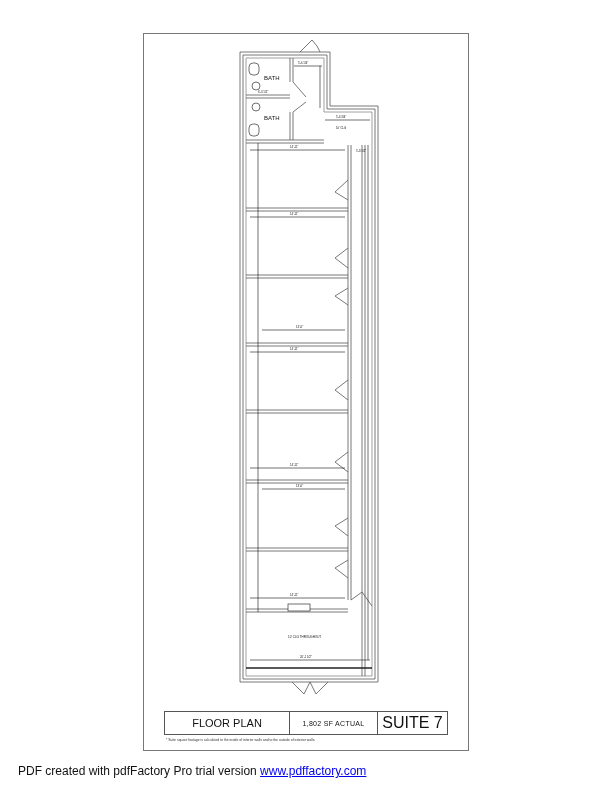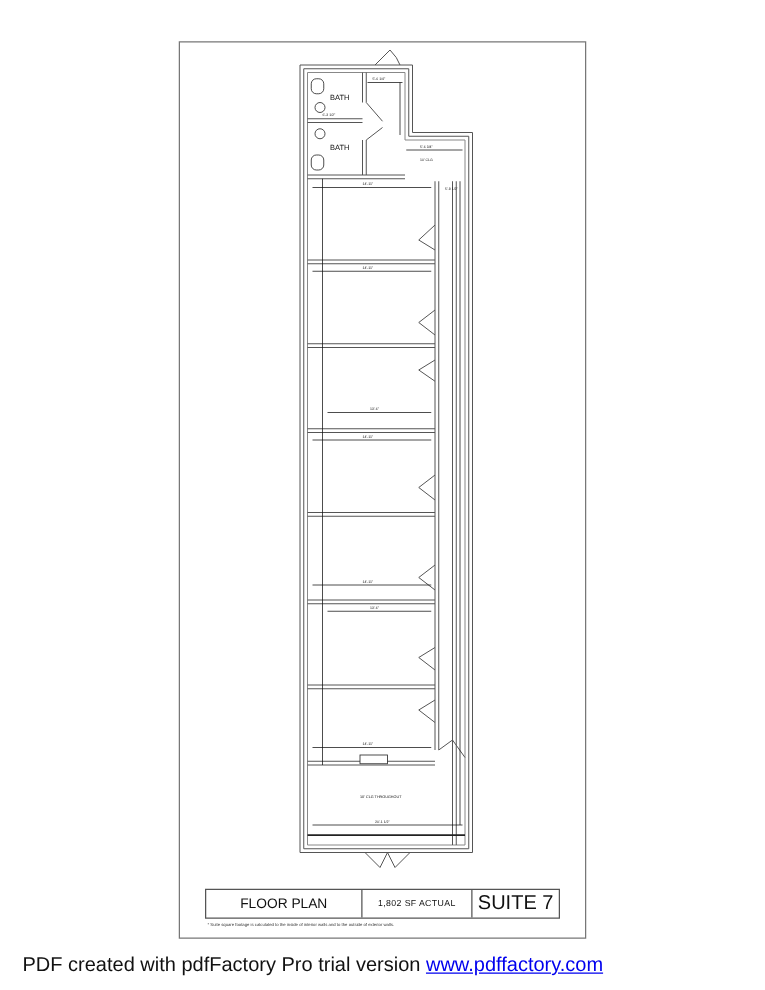--- a/index.html
+++ b/index.html
@@ -6,21 +6,21 @@
   body { width:612px; height:792px; position:relative; overflow:hidden; font-family:"Liberation Sans", sans-serif; }
   .frame { position:absolute; left:143px; top:33px; width:326px; height:718px; border:1px solid #777; box-sizing:border-box; }
   svg.plan { position:absolute; left:0; top:0; }
   .titleblock { position:absolute; left:164px; top:711px; width:284px; height:24px; border:1px solid #555; display:flex; box-sizing:border-box; }
   .tb-cell { display:flex; align-items:center; justify-content:center; border-right:1px solid #555; box-sizing:border-box; color:#111; }
   .tb-cell:last-child { border-right:none; }
   .tb-title { width:125px; font-size:11px; }
   .tb-area { width:88px; font-size:7px; letter-spacing:0.3px; }
   .tb-suite { flex:1; font-size:16px; }
   .footnote { position:absolute; left:166px; top:738px; font-size:3.4px; color:#333; white-space:nowrap; }
-  .pdf-footer { position:absolute; left:18px; top:764px; font-size:16px; color:#111; }
+  .pdf-footer { position:absolute; left:18px; top:764px; font-size:12px; color:#111; }
   .pdf-footer a { color:#0000ee; text-decoration:underline; }
   .lbl { font-family:"Liberation Sans", sans-serif; fill:#111; }
 </style>
 </head>
 <body>
 
 <div class="frame"></div>
 
 <svg class="plan" width="612" height="792" viewBox="0 0 612 792">
   <g fill="none" stroke="#555" stroke-width="0.8">

